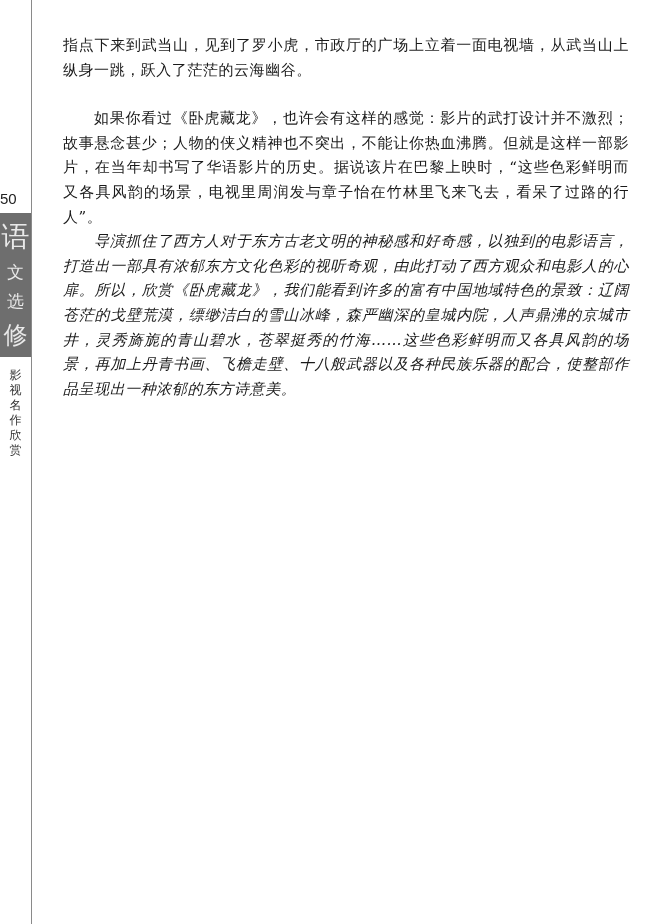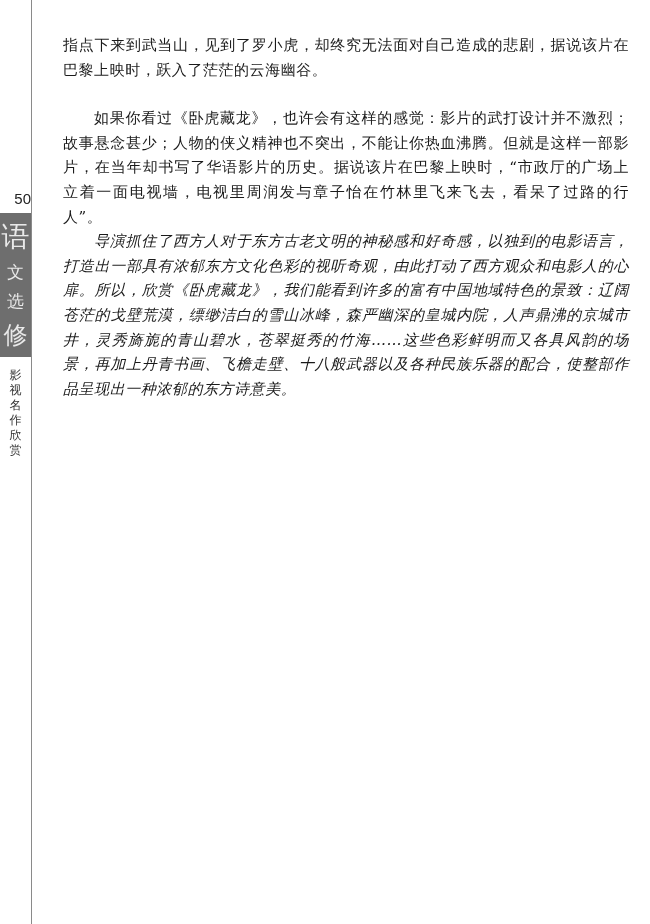--- a/index.html
+++ b/index.html
@@ -21,21 +21,21 @@
       top: 0;
       width: 1px;
       height: 924px;
       background: #8a8a8a;
     }
     .page-number {
       position: absolute;
       left: 0;
       top: 188px;
       width: 31px;
-      text-align: right;
+      text-align: left;
       font-family: "Liberation Sans", "DejaVu Sans", sans-serif;
       font-size: 15px;
       color: #222;
       line-height: 22px;
     }
     .series-block {
       position: absolute;
       left: 0;
       top: 213px;
       width: 31px;
@@ -105,16 +105,16 @@
 <div class="book-title">
   <span>影</span>
   <span>视</span>
   <span>名</span>
   <span>作</span>
   <span>欣</span>
   <span>赏</span>
 </div>
 
 <div class="content">
-  <p class="para">指点下来到武当山，见到了罗小虎，却终究无法面对自己造成的悲剧，据说该片在巴黎上映时，跃入了茫茫的云海幽谷。</p>
-  <p class="para indent gap-1">如果你看过《卧虎藏龙》，也许会有这样的感觉：影片的武打设计并不激烈；故事悬念甚少；人物的侠义精神也不突出，不能让你热血沸腾。但就是这样一部影片，在当年却书写了华语影片的历史。据说该片在巴黎上映时，“市政厅的广场上立着一面电视墙，电视里周润发与章子怡在竹林里飞来飞去，看呆了过路的行人”。</p>
+  <p class="para">指点下来到武当山，见到了罗小虎，市政厅的广场上立着一面电视墙，从武当山上纵身一跳，跃入了茫茫的云海幽谷。</p>
+  <p class="para indent gap-1">如果你看过《卧虎藏龙》，也许会有这样的感觉：影片的武打设计并不激烈；故事悬念甚少；人物的侠义精神也不突出，不能让你热血沸腾。但就是这样一部影片，在当年却书写了华语影片的历史。据说该片在巴黎上映时，“这些色彩鲜明而又各具风韵的场景，电视里周润发与章子怡在竹林里飞来飞去，看呆了过路的行人”。</p>
   <p class="para indent gap-0">导演抓住了西方人对于东方古老文明的神秘感和好奇感，以独到的电影语言，打造出一部具有浓郁东方文化色彩的视听奇观，由此打动了西方观众和电影人的心扉。所以，欣赏《卧虎藏龙》，我们能看到许多的富有中国地域特色的景致：辽阔苍茫的戈壁荒漠，缥缈洁白的雪山冰峰，森严幽深的皇城内院，人声鼎沸的京城市井，灵秀旖旎的青山碧水，苍翠挺秀的竹海……这些色彩鲜明而又各具风韵的场景，再加上丹青书画、飞檐走壁、十八般武器以及各种民族乐器的配合，使整部作品呈现出一种浓郁的东方诗意美。</p>
 </div>
 
 </body></html>

